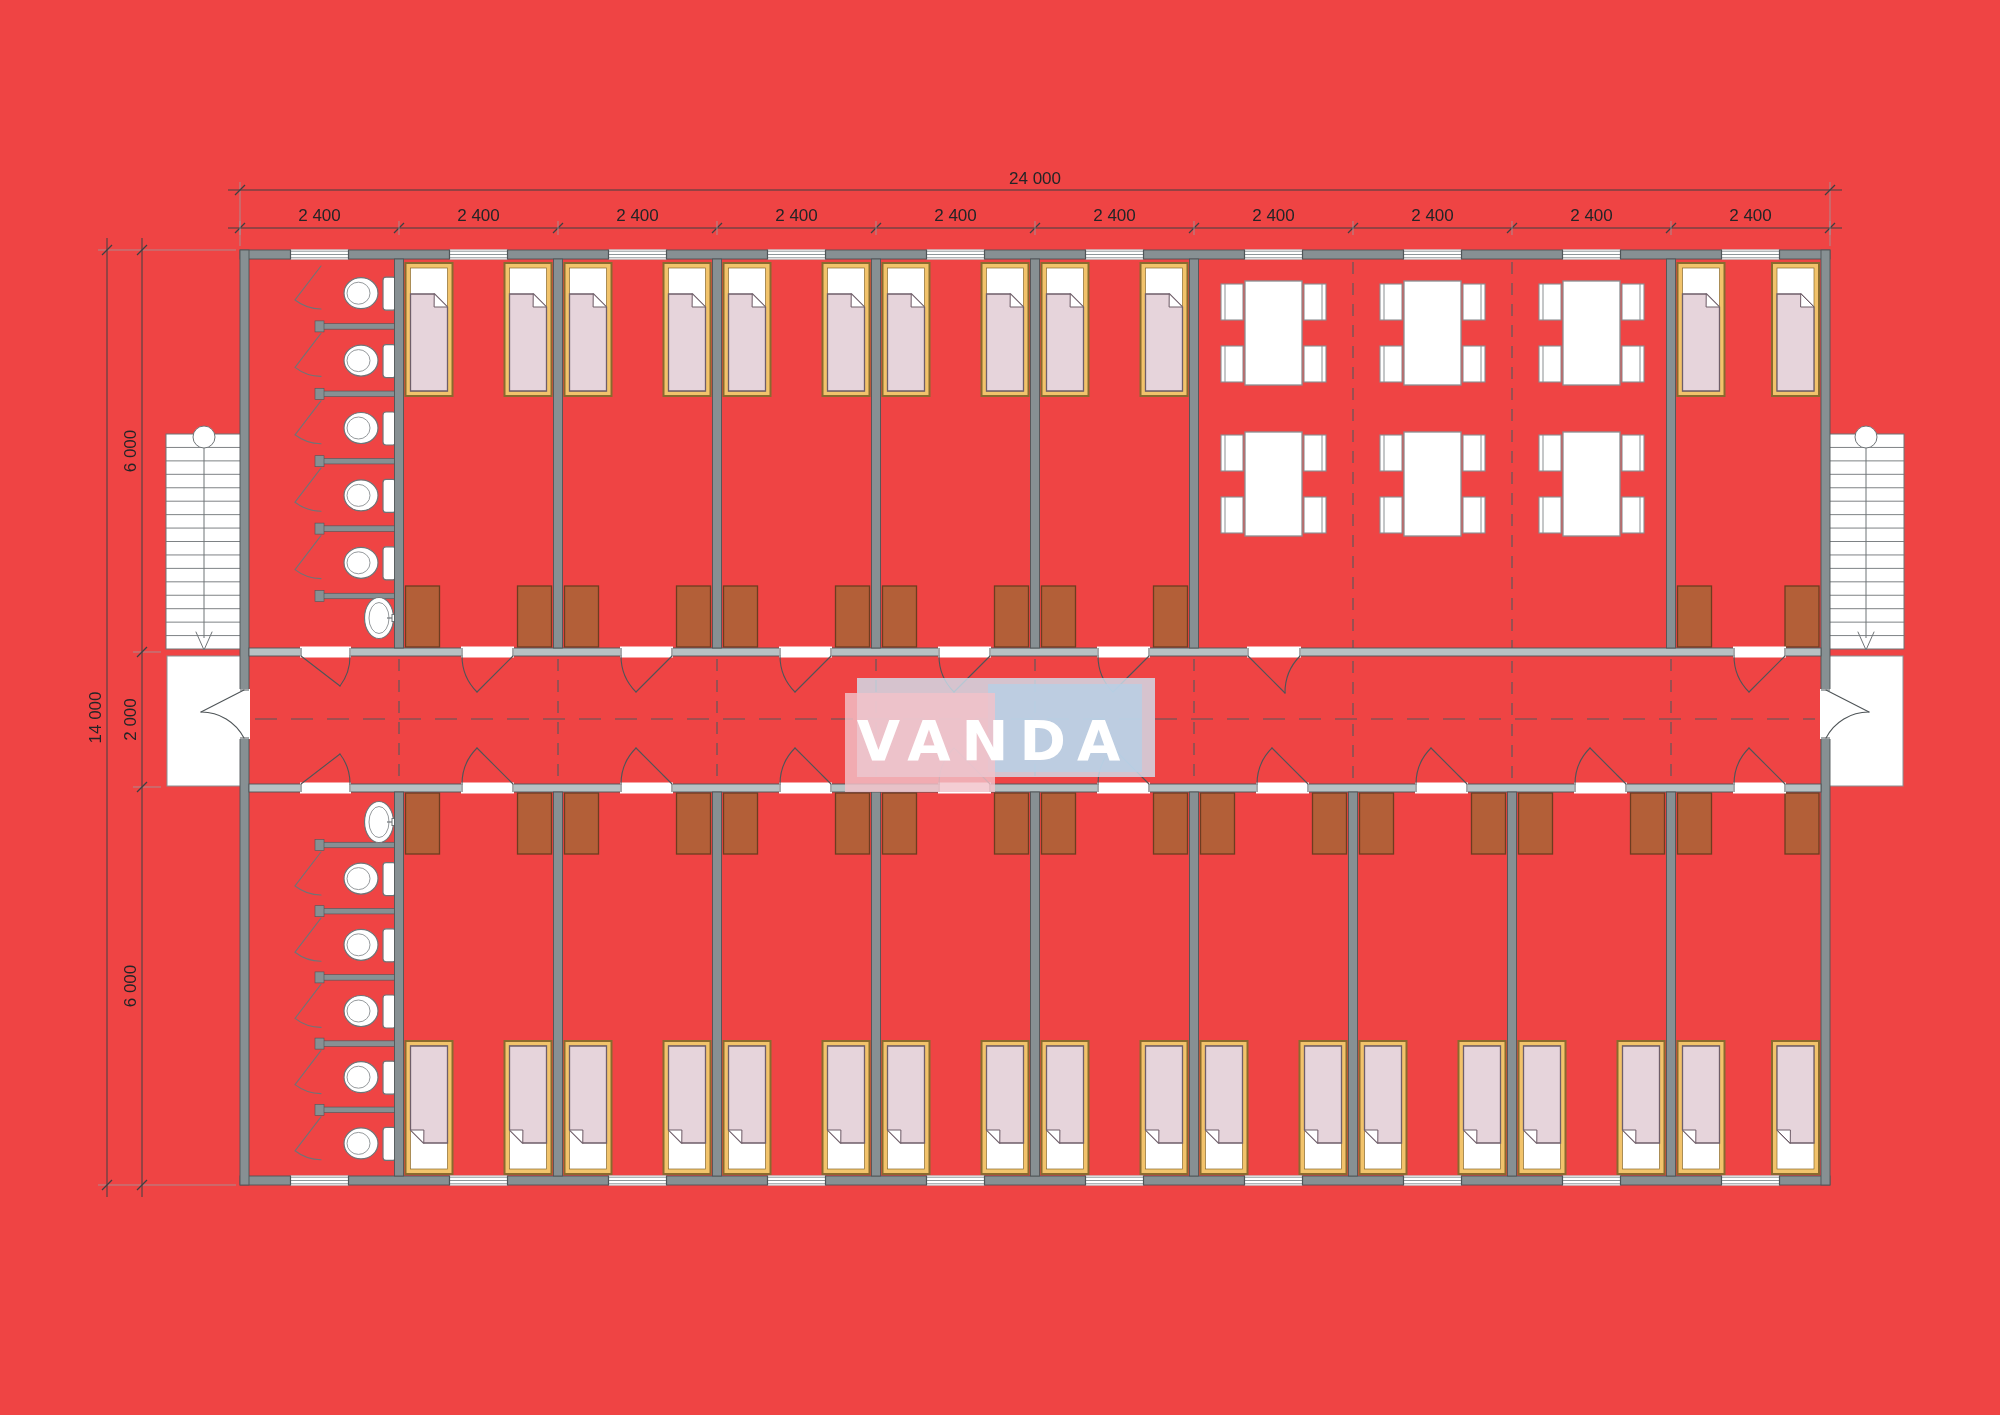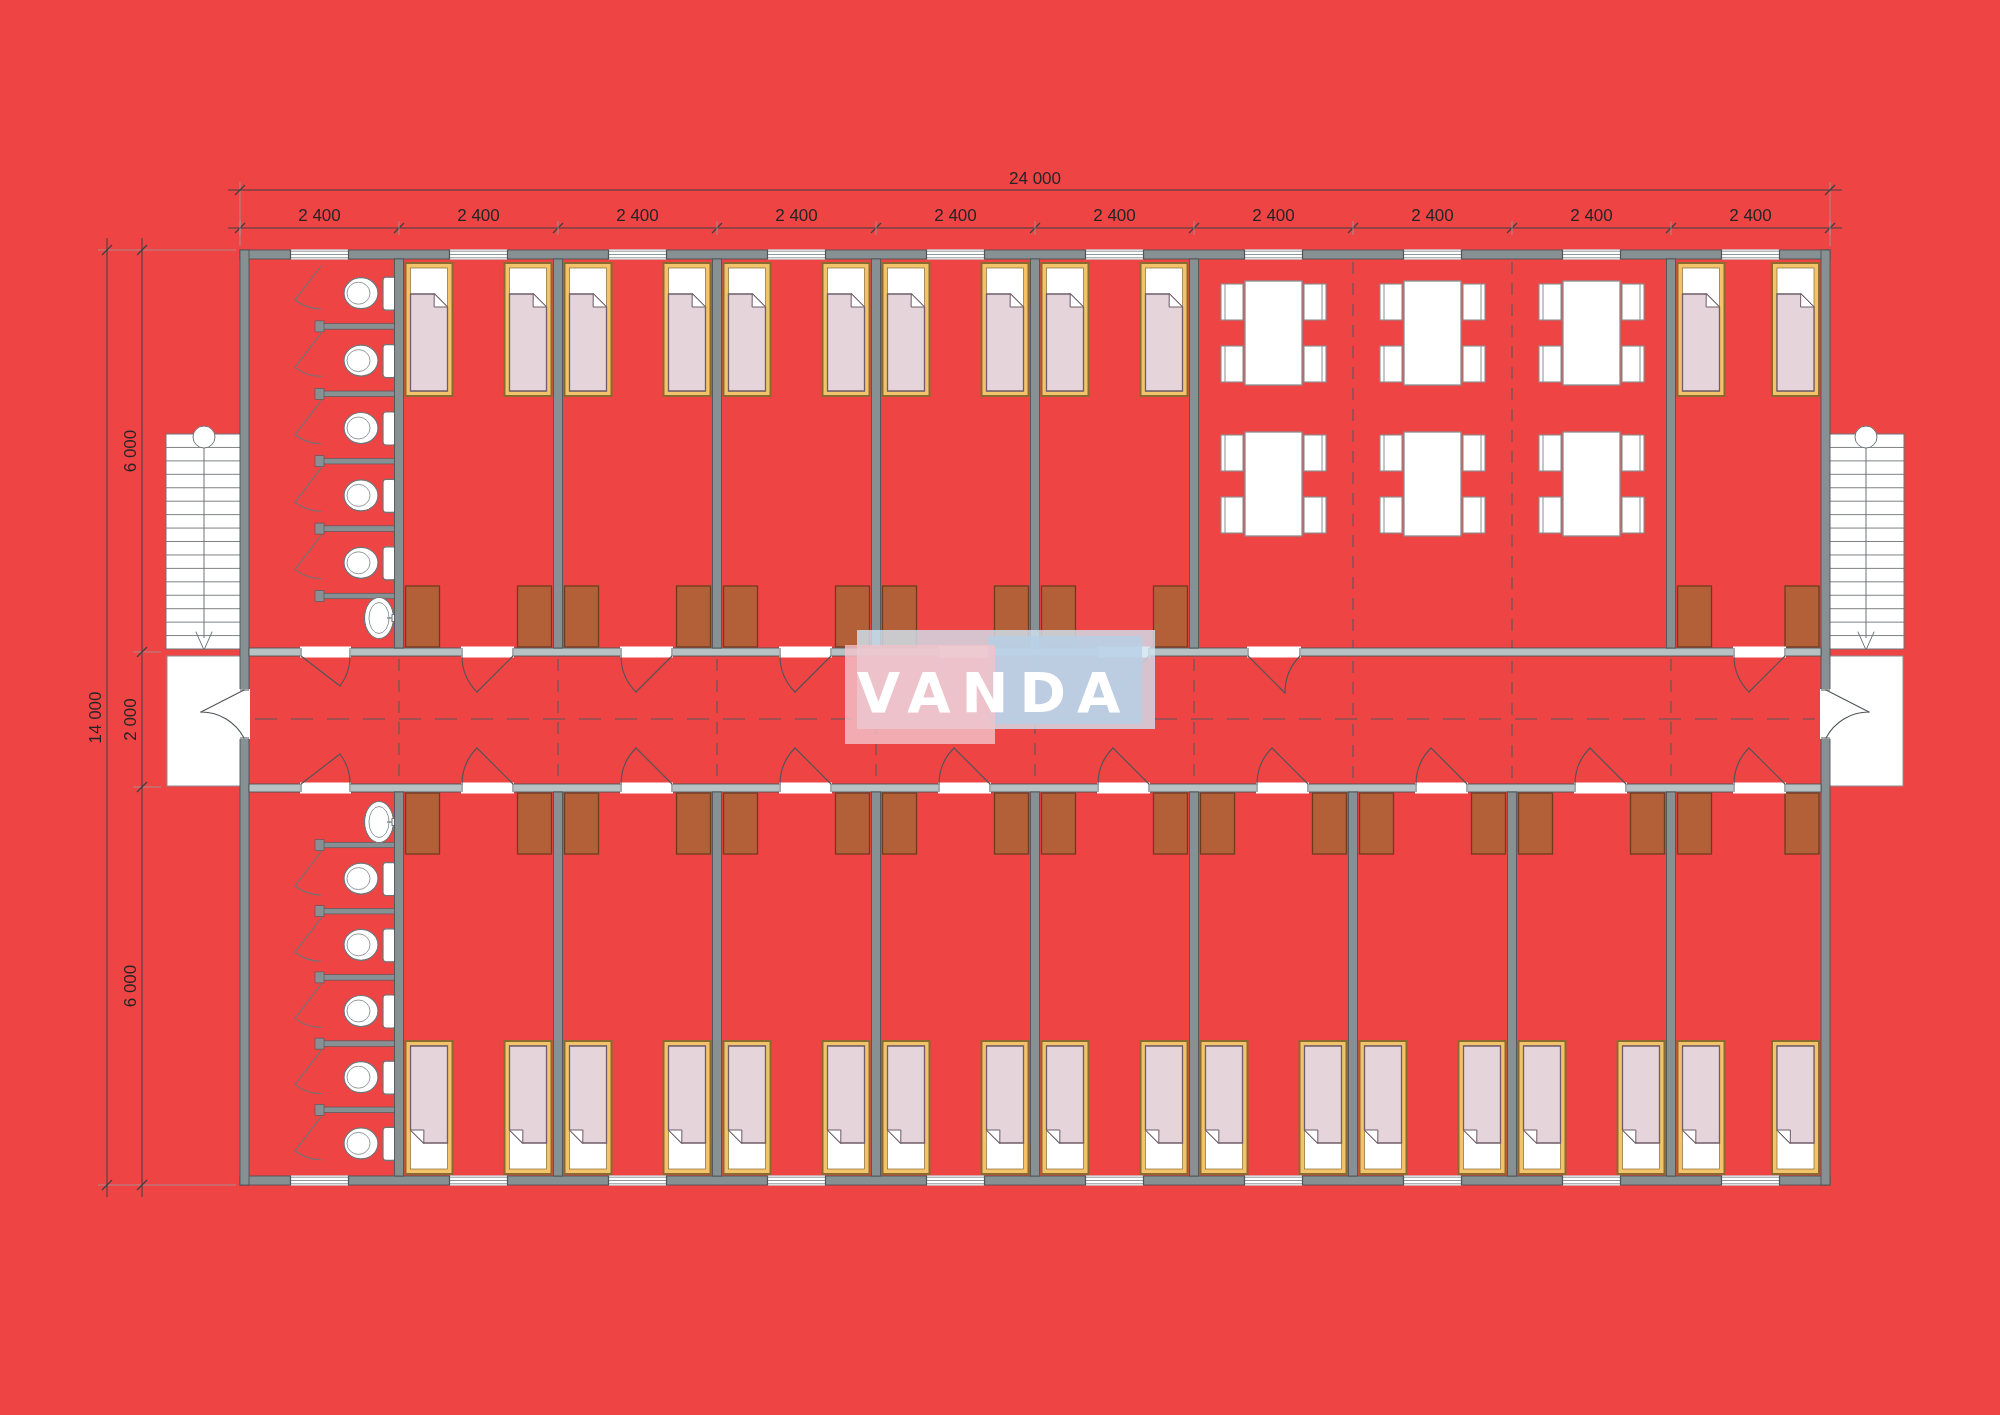--- a/index.html
+++ b/index.html
@@ -1,19 +1,19 @@
 <!DOCTYPE html>
 <html><head>
 <meta charset="utf-8">
 <style>
   html,body{margin:0;padding:0;background:#ffffff;}
   #canvas{position:relative;width:2000px;height:1415px;background:#ef4444;overflow:hidden;
           font-family:"Liberation Sans",sans-serif;}
   #plan{position:absolute;left:0;top:0;}
-  #logo{position:absolute;left:840px;top:624px;width:320px;height:125px;pointer-events:none;}
+  #logo{position:absolute;left:840px;top:672px;width:320px;height:125px;pointer-events:none;}
   #logo .blk{position:absolute;}
   #logo-blue {left:17px;top:6px;width:298px;height:99px;opacity:.8;}
   #logo-blue2{left:148px;top:12px;width:154px;height:88px;opacity:.8;}
   #logo-pink {left:5px;top:21px;width:150px;height:99px;opacity:.82;}
   #logo-text{position:absolute;left:0;right:12px;top:36px;text-align:center;
              font-family:"DejaVu Sans","Liberation Sans",sans-serif;font-weight:bold;
              font-size:56px;letter-spacing:11px;}
 </style>
 </head>
 <body>

